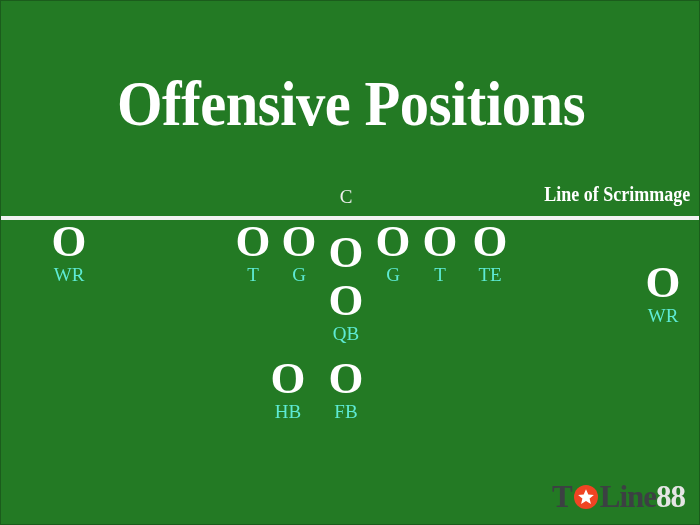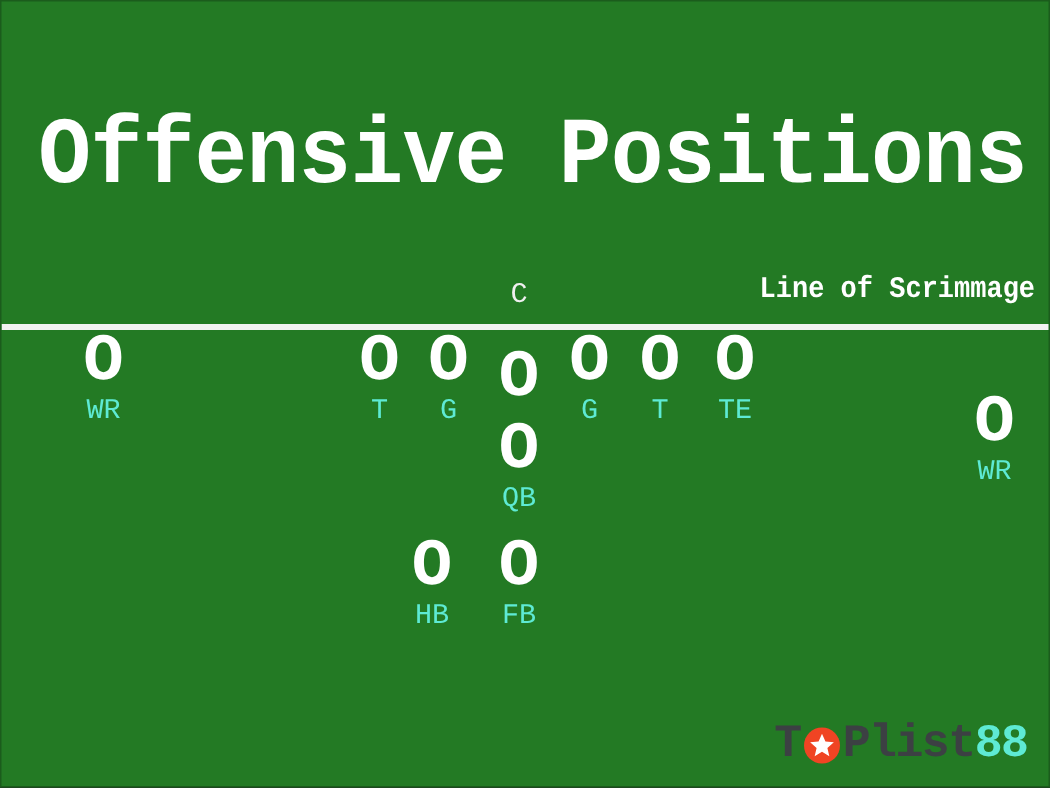--- a/index.html
+++ b/index.html
@@ -7,21 +7,21 @@
     margin: 0;
     padding: 0;
     background: #1f1f1f;
   }
   #stage {
     position: relative;
     width: 700px;
     height: 525px;
     overflow: hidden;
     background: #237a24;
-    font-family: Liberation Mono, monospace;
+    font-family: Liberation Serif, serif;
     box-sizing: border-box;
     border: 1px solid #1b5c1c;
     padding-left: 20px;
   }
 
   
   #title {
     position: absolute;
     left: 0;
     top: 72px;
@@ -104,21 +104,21 @@
     bottom: 12px;
     display: flex;
     align-items: center;
     font-size: 31px;
     font-weight: bold;
     line-height: 1;
     letter-spacing: -1px;
     user-select: none;
   }
   #watermark .wm-dark { color: #3c4043; }
-  #watermark .wm-accent { color: #5eead4; text-align: center; }
+  #watermark .wm-accent { color: #e5e5e5; text-align: center; }
   #watermark .wm-o {
     position: relative;
     display: inline-block;
     width: 26px;
     height: 26px;
     margin: 0 1px;
     vertical-align: middle;
   }
   #watermark .wm-o svg { display: block; }
 </style>
@@ -182,17 +182,17 @@
     </div>
 
   <div id="watermark">
     <span class="wm-dark">T</span>
     <span class="wm-o">
       <svg width="26" height="26" viewBox="0 0 26 26" aria-hidden="true">
         <circle cx="13" cy="13" r="12" fill="#f04423"></circle>
         <polygon points="13,5.2 15.3,10.4 20.9,10.9 16.6,14.6 17.9,20.1 13,17.1 8.1,20.1 9.4,14.6 5.1,10.9 10.7,10.4" fill="#ffffff"></polygon>
       </svg>
     </span>
-    <span class="wm-dark">Plist</span>
+    <span class="wm-dark">Line</span>
     <span class="wm-accent">88</span>
   </div>
 
 </div>
 
 </body></html>

